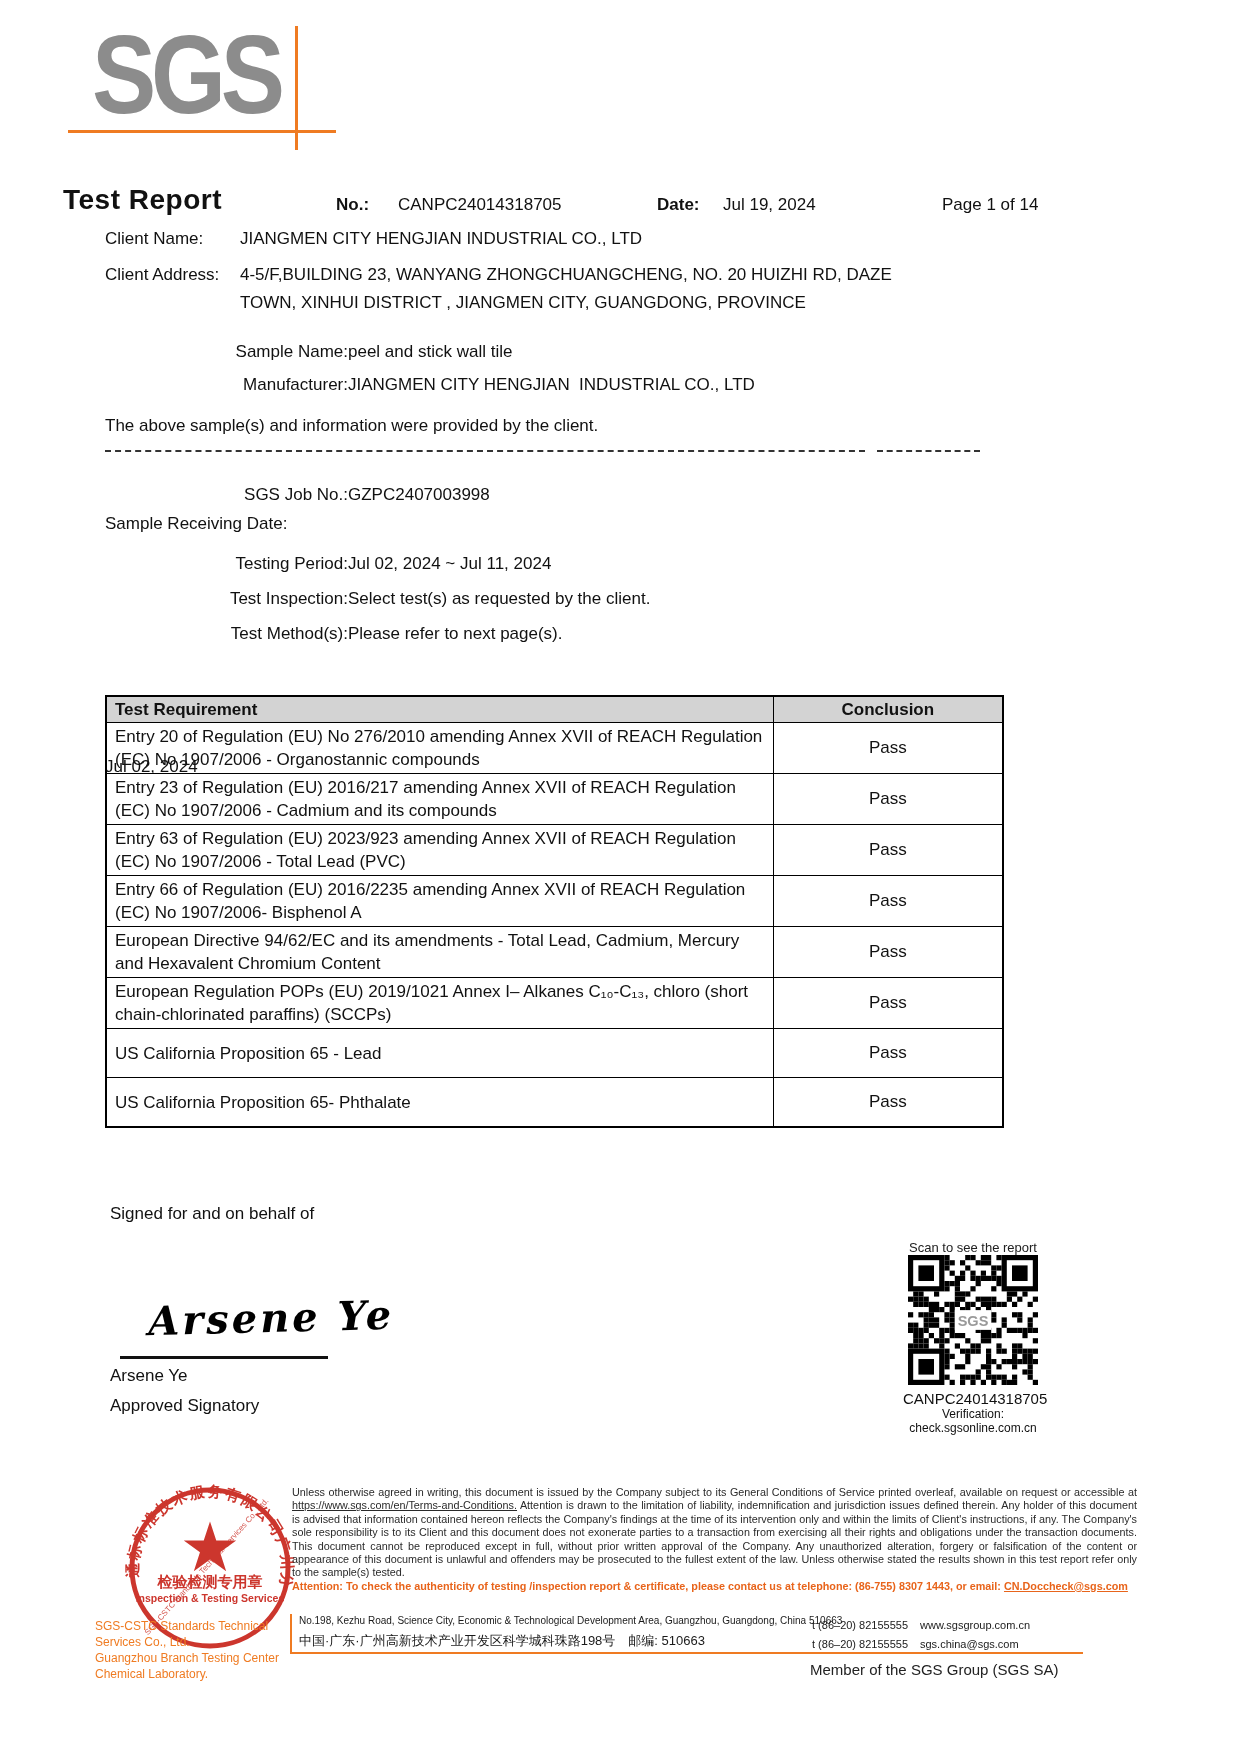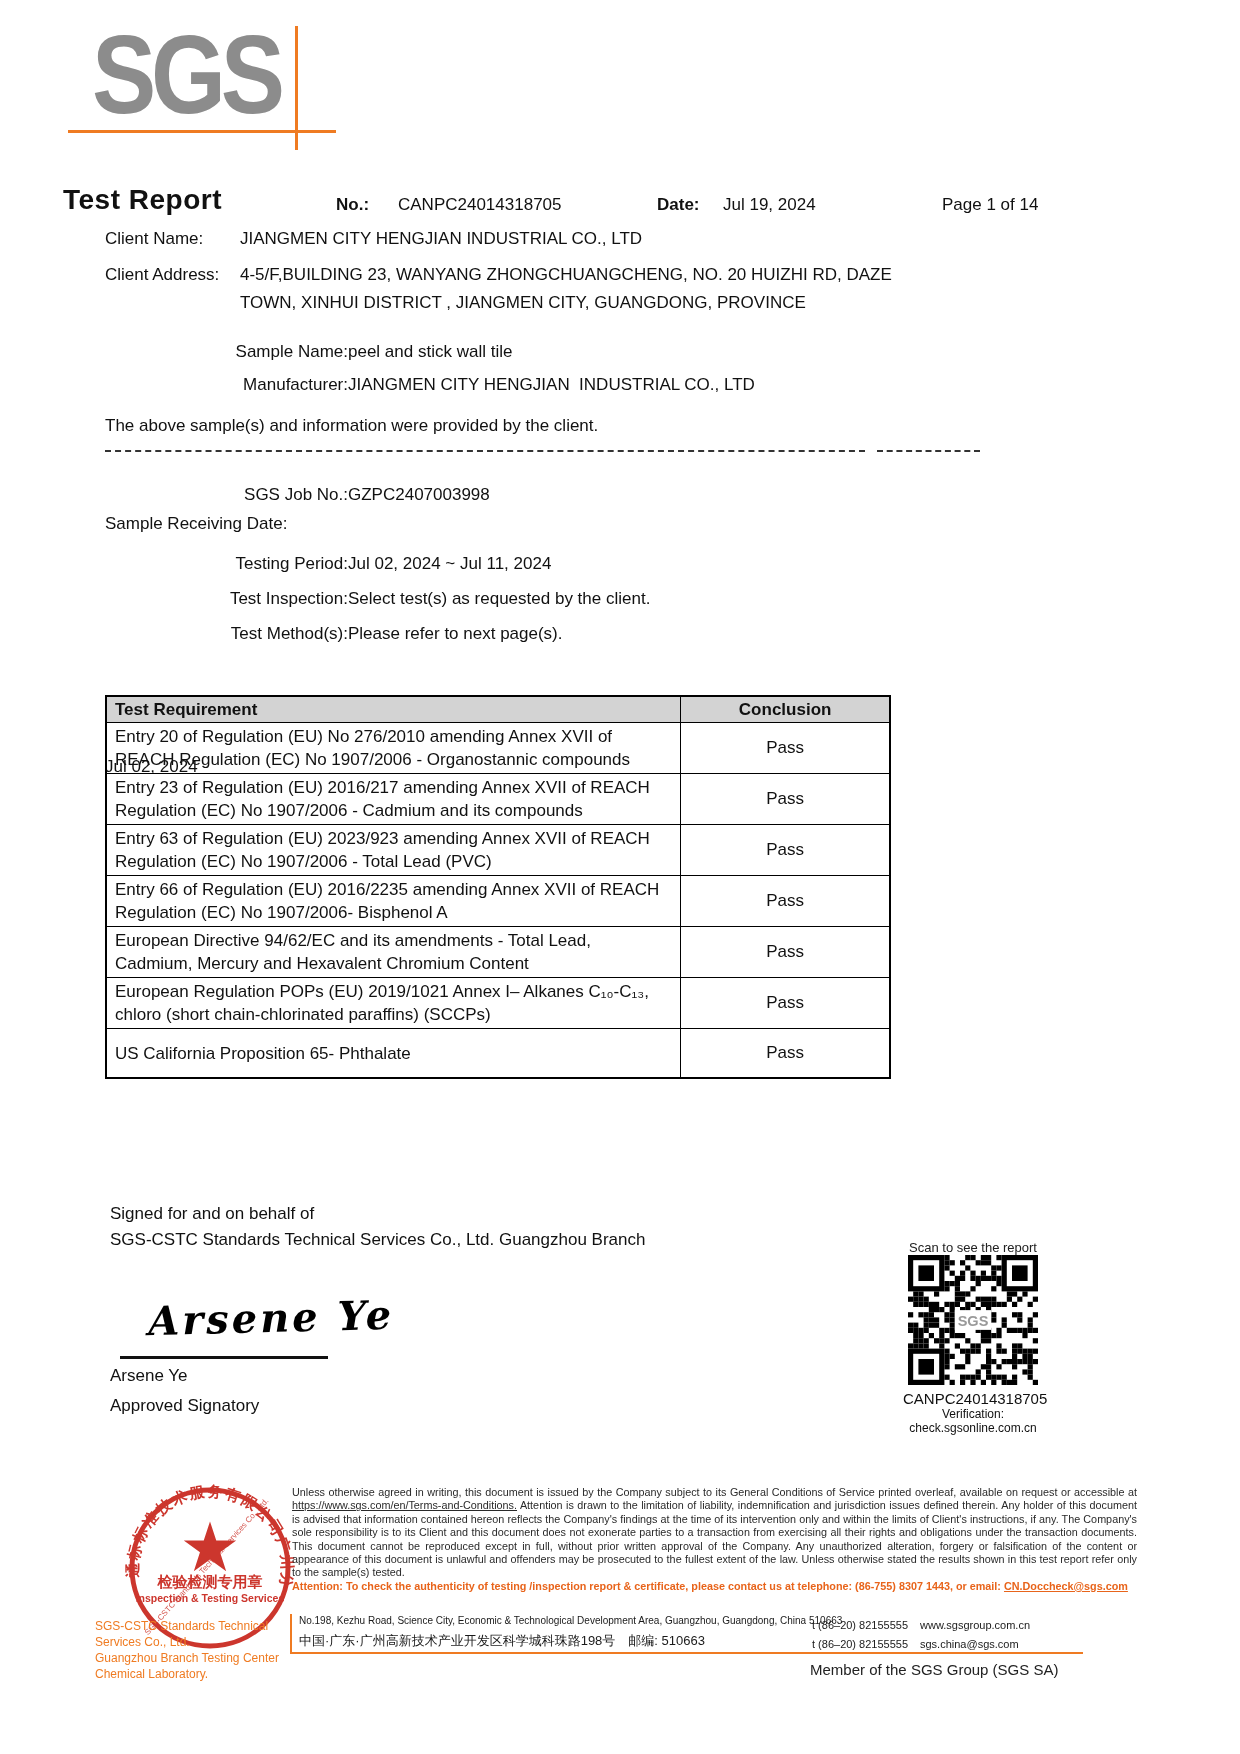--- a/index.html
+++ b/index.html
@@ -19,21 +19,21 @@
   .b{font-weight:bold;}
 
   .kv{display:flex;font-size:17px;line-height:22px;}
   .kv .lbl{flex:0 0 135px;}
   .kv.wide .lbl{flex:0 0 243px;text-align:right;}
   .pre{white-space:pre-wrap;}
 
   .dash{border-top:2px dashed #333;height:0;}
 
   
-  table.results{left:105px;top:695px;width:786px;position:absolute;border-collapse:collapse;
+  table.results{left:105px;top:695px;width:899px;position:absolute;border-collapse:collapse;
                 border:2px solid #000;font-size:17px;}
   table.results th,table.results td{border:1px solid #000;}
   table.results th{background:#d3d3d3;height:25px;text-align:left;padding:0 8px;font-size:17px;}
   table.results th.conc{text-align:center;}
   td.req{padding:2px 8px;line-height:23px;height:45px;}
   td.pass{text-align:center;vertical-align:middle;width:228px;}
   tr.tall td.req{height:44px;vertical-align:middle;}
 
   
   .handwriting{left:148px;top:1294px;font-family:"DejaVu Serif","Liberation Serif",serif;
@@ -157,28 +157,31 @@
     </tr>
     <tr>
       <td class="req">European Directive 94/62/EC and its amendments - Total Lead, Cadmium, Mercury and Hexavalent Chromium Content</td>
       <td class="pass">Pass</td>
     </tr>
     <tr>
       <td class="req">European Regulation POPs (EU) 2019/1021 Annex I– Alkanes C₁₀-C₁₃, chloro (short chain-chlorinated paraffins) (SCCPs)</td>
       <td class="pass">Pass</td>
     </tr>
     <tr class="tall">
+      <td class="req">US California Proposition 65 - Lead</td>
+      <td class="pass">Pass</td>
+    </tr>
+    <tr class="tall">
       <td class="req">US California Proposition 65- Phthalate</td>
       <td class="pass">Pass</td>
     </tr>
   </tbody>
     </table>
 
   <div class="abs" style="left:110px;top:1204px;font-size:17px;">Signed for and on behalf of</div>
-  <div class="abs" style="left:110px;top:1230px;font-size:17px;">SGS-CSTC Standards Technical Services Co., Ltd. Guangzhou Branch</div>
   <div class="abs handwriting">Arsene Ye</div>
   <div class="abs sigline"></div>
   <div class="abs" style="left:110px;top:1366px;font-size:17px;">Arsene Ye</div>
   <div class="abs" style="left:110px;top:1396px;font-size:17px;">Approved Signatory</div>
 
   <div class="abs qrblock">
     <div class="qrhint">Scan to see the report</div>
     <svg id="qr-svg" viewBox="0 0 125 125" width="130" height="130" xmlns="http://www.w3.org/2000/svg" fill="#000">
         <rect x="35" y="0" width="5" height="5"></rect>
         <rect x="55" y="0" width="5" height="5"></rect>

